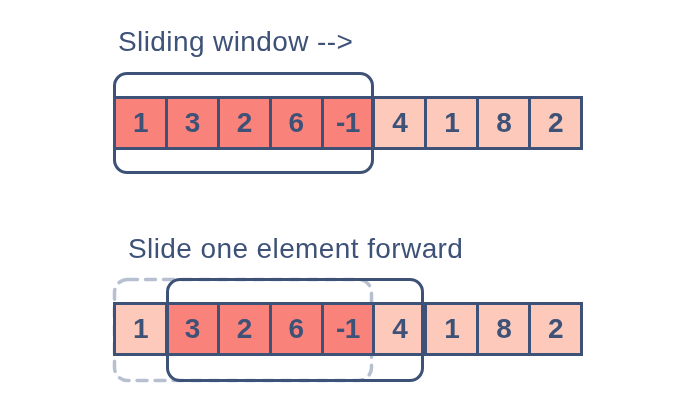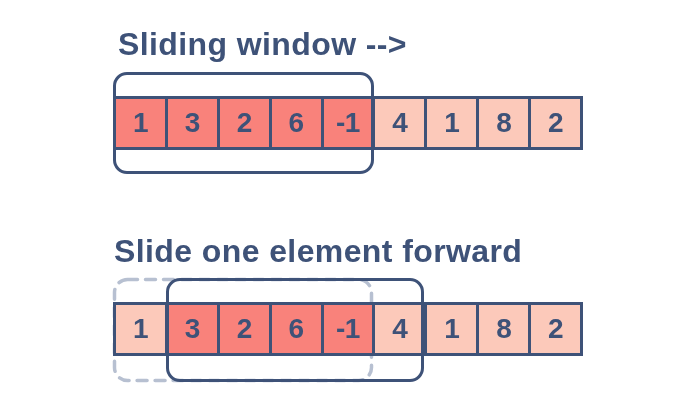--- a/index.html
+++ b/index.html
@@ -11,27 +11,27 @@
     position: relative;
     width: 700px;
     height: 419px;
     background: var(--background, #ffffff);
     font-family: "Liberation Sans", sans-serif;
     overflow: hidden;
   }
   .title {
     position: absolute;
     color: var(--navy, #3E5278);
-    font-size: 32px;
-    font-weight: 700;
+    font-size: 28px;
+    font-weight: 400;
     letter-spacing: 0.4px;
     white-space: nowrap;
   }
   .title-1 { left: 118px; top: 26px; }
-  .title-2 { left: 114px; top: 233px; text-align: center; }
+  .title-2 { left: 128px; top: 233px; text-align: center; }
 
   .row {
     position: absolute;
     display: flex;
     width: 470px;
     height: 54px;
     box-sizing: border-box;
     border: 3px solid var(--navy, #3E5278);
     z-index: 2;
   }

